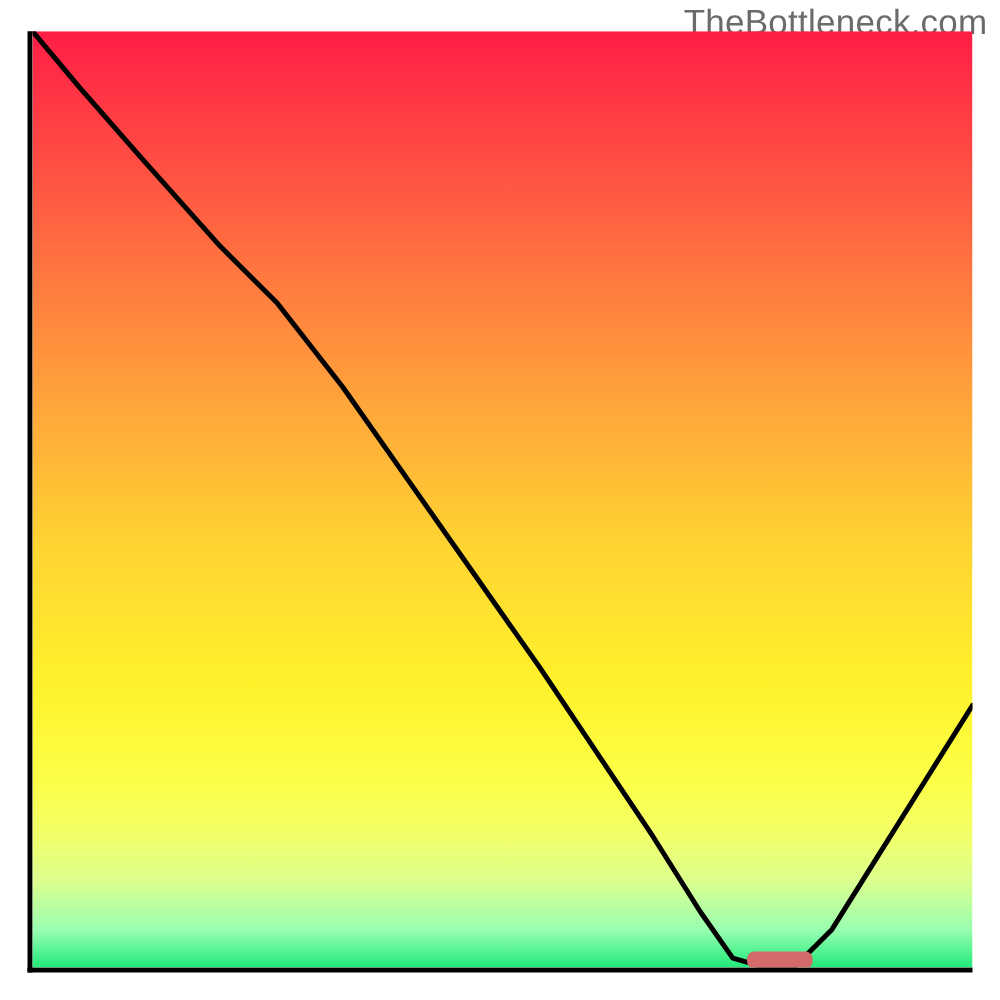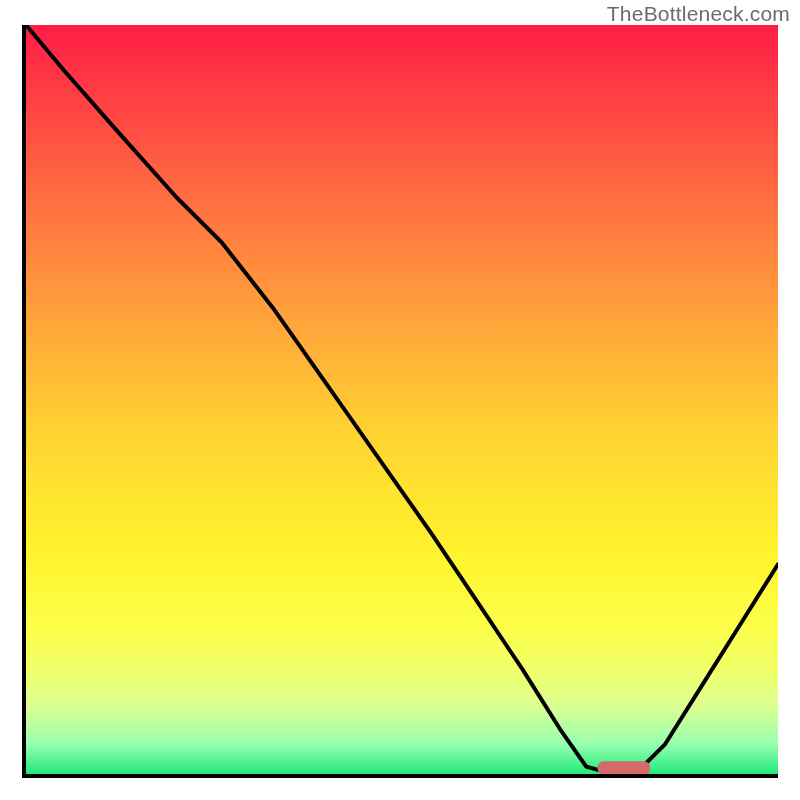--- a/index.html
+++ b/index.html
@@ -63,21 +63,21 @@
     stroke-linecap: round;
     stroke-linejoin: round;
   }
   .marker {
     stroke: none;
   }
   .watermark {
     position: absolute;
     top: 2px;
     right: 10px;
-    font-size: 21px;
+    font-size: 28px;
     font-weight: 400;
     color: #6b6b6b;
     letter-spacing: 0.2px;
     white-space: nowrap;
   }
 </style>
 </head>
 <body>
 
 <div class="chart-wrap">

